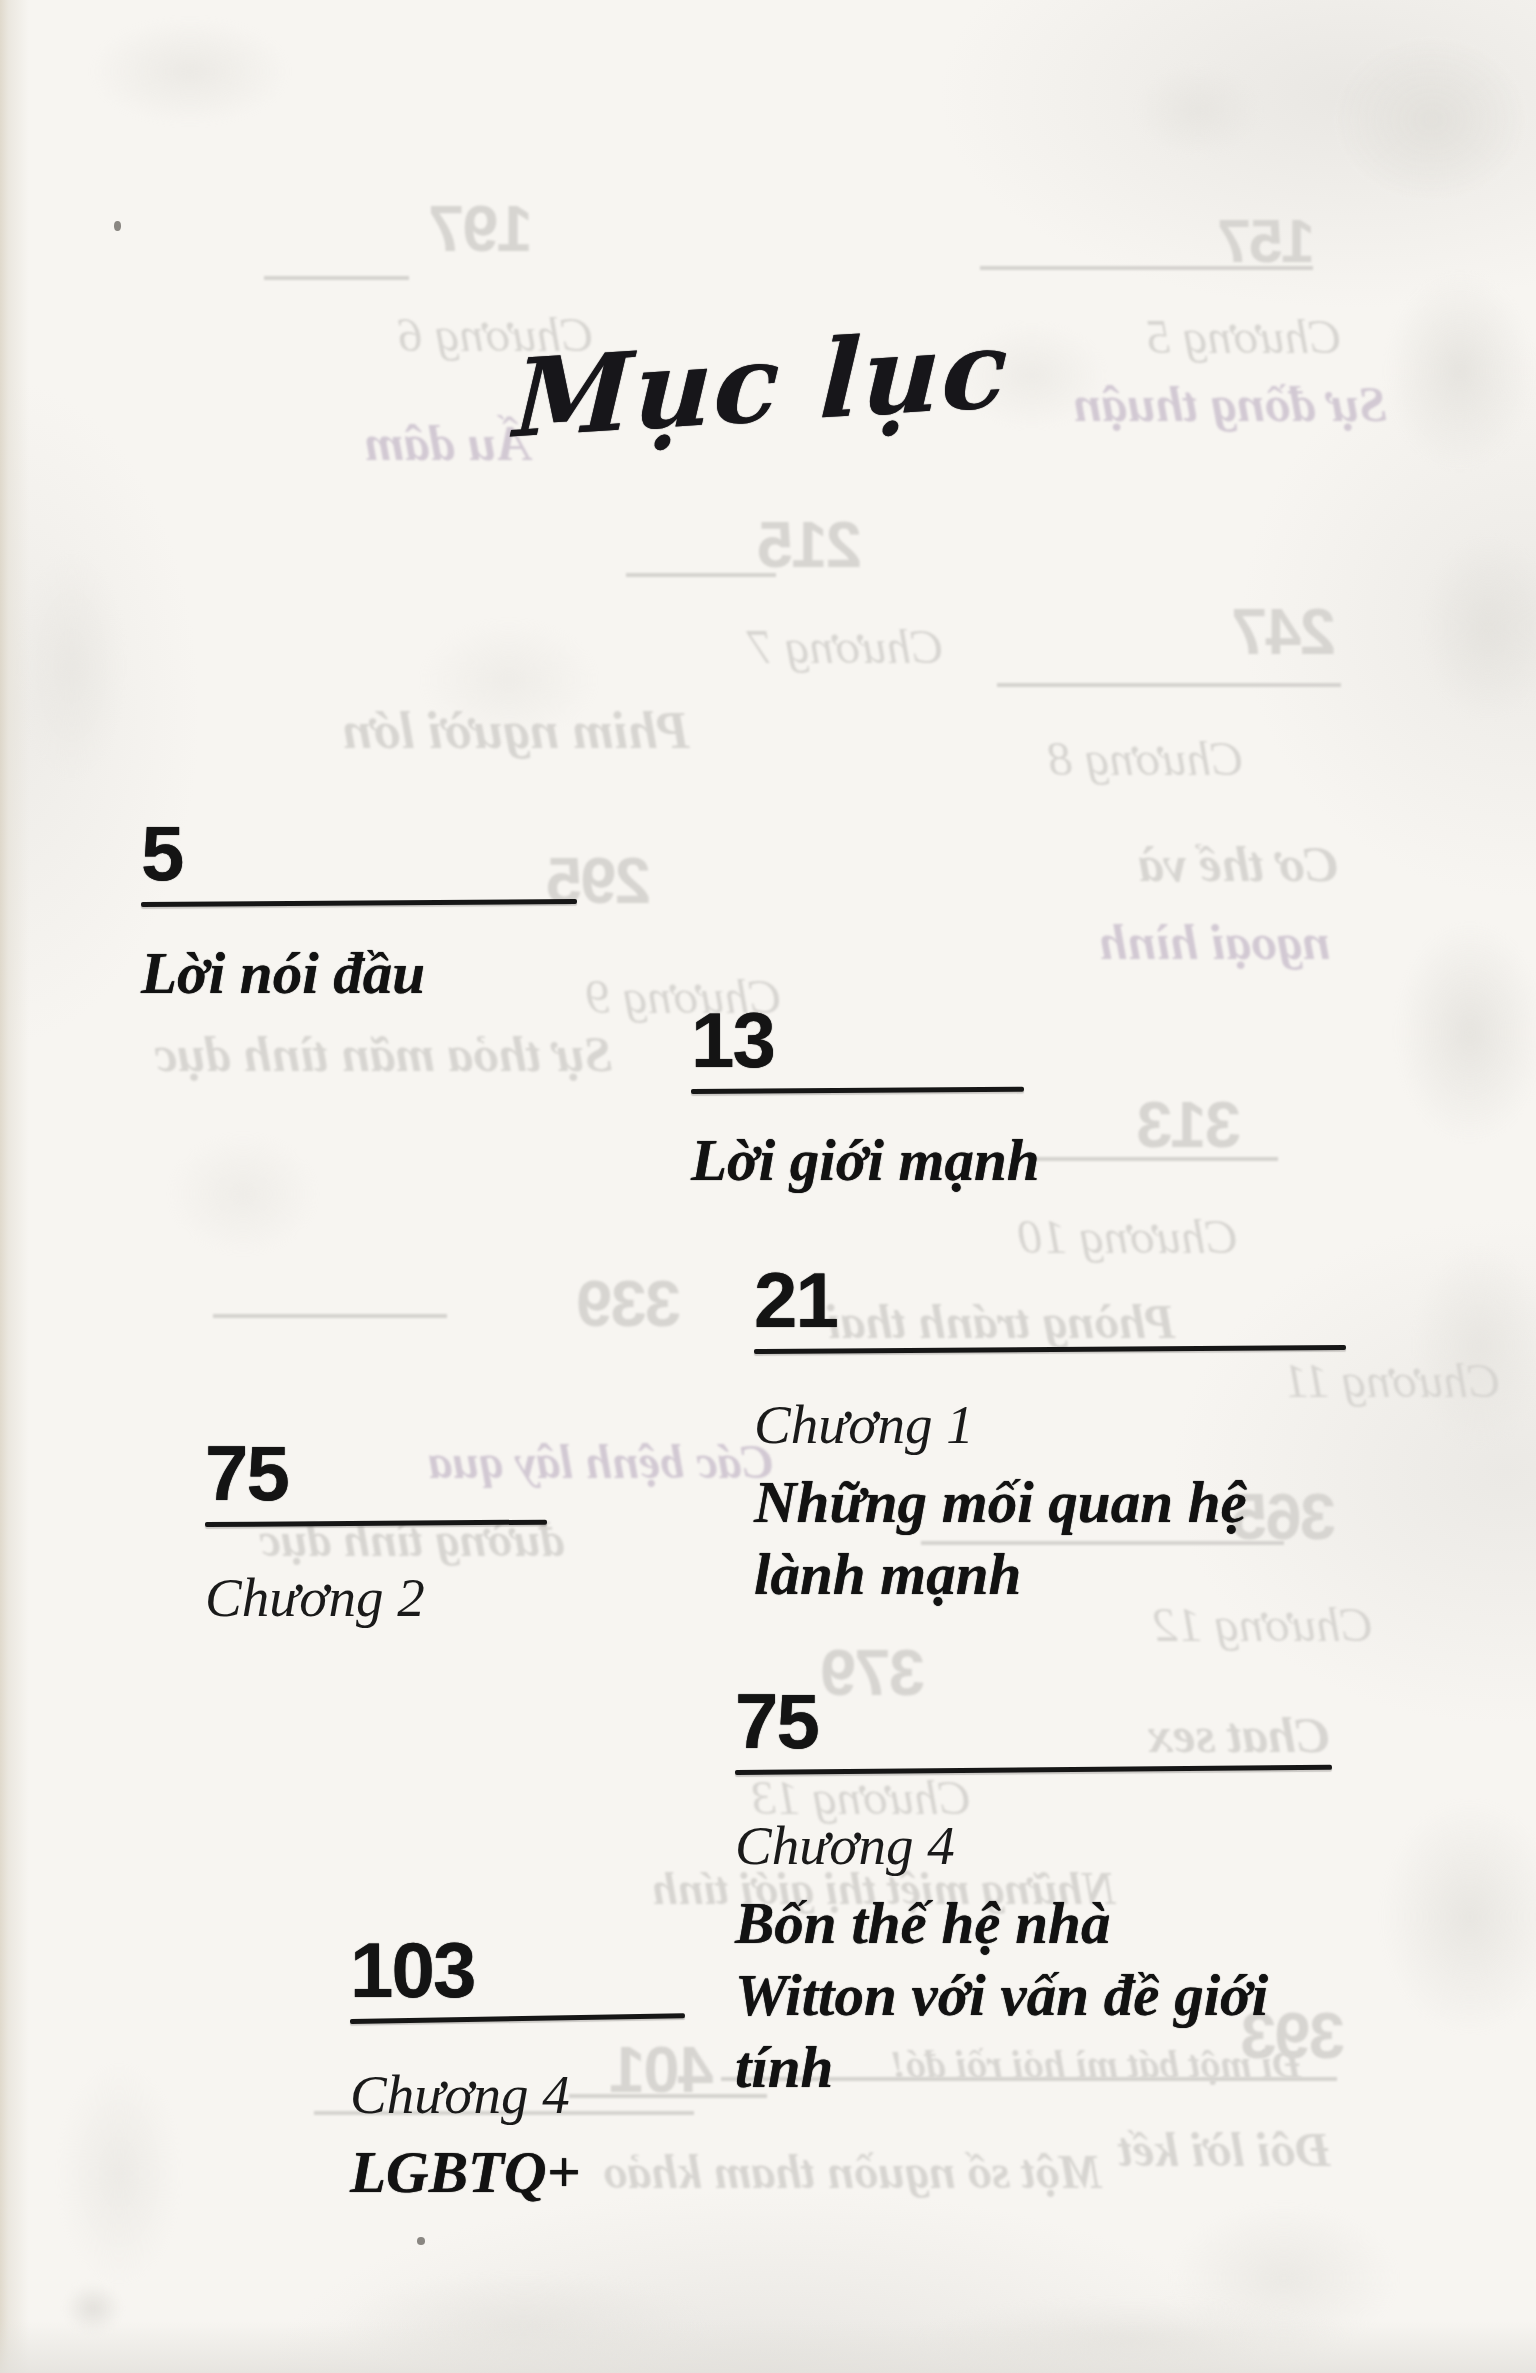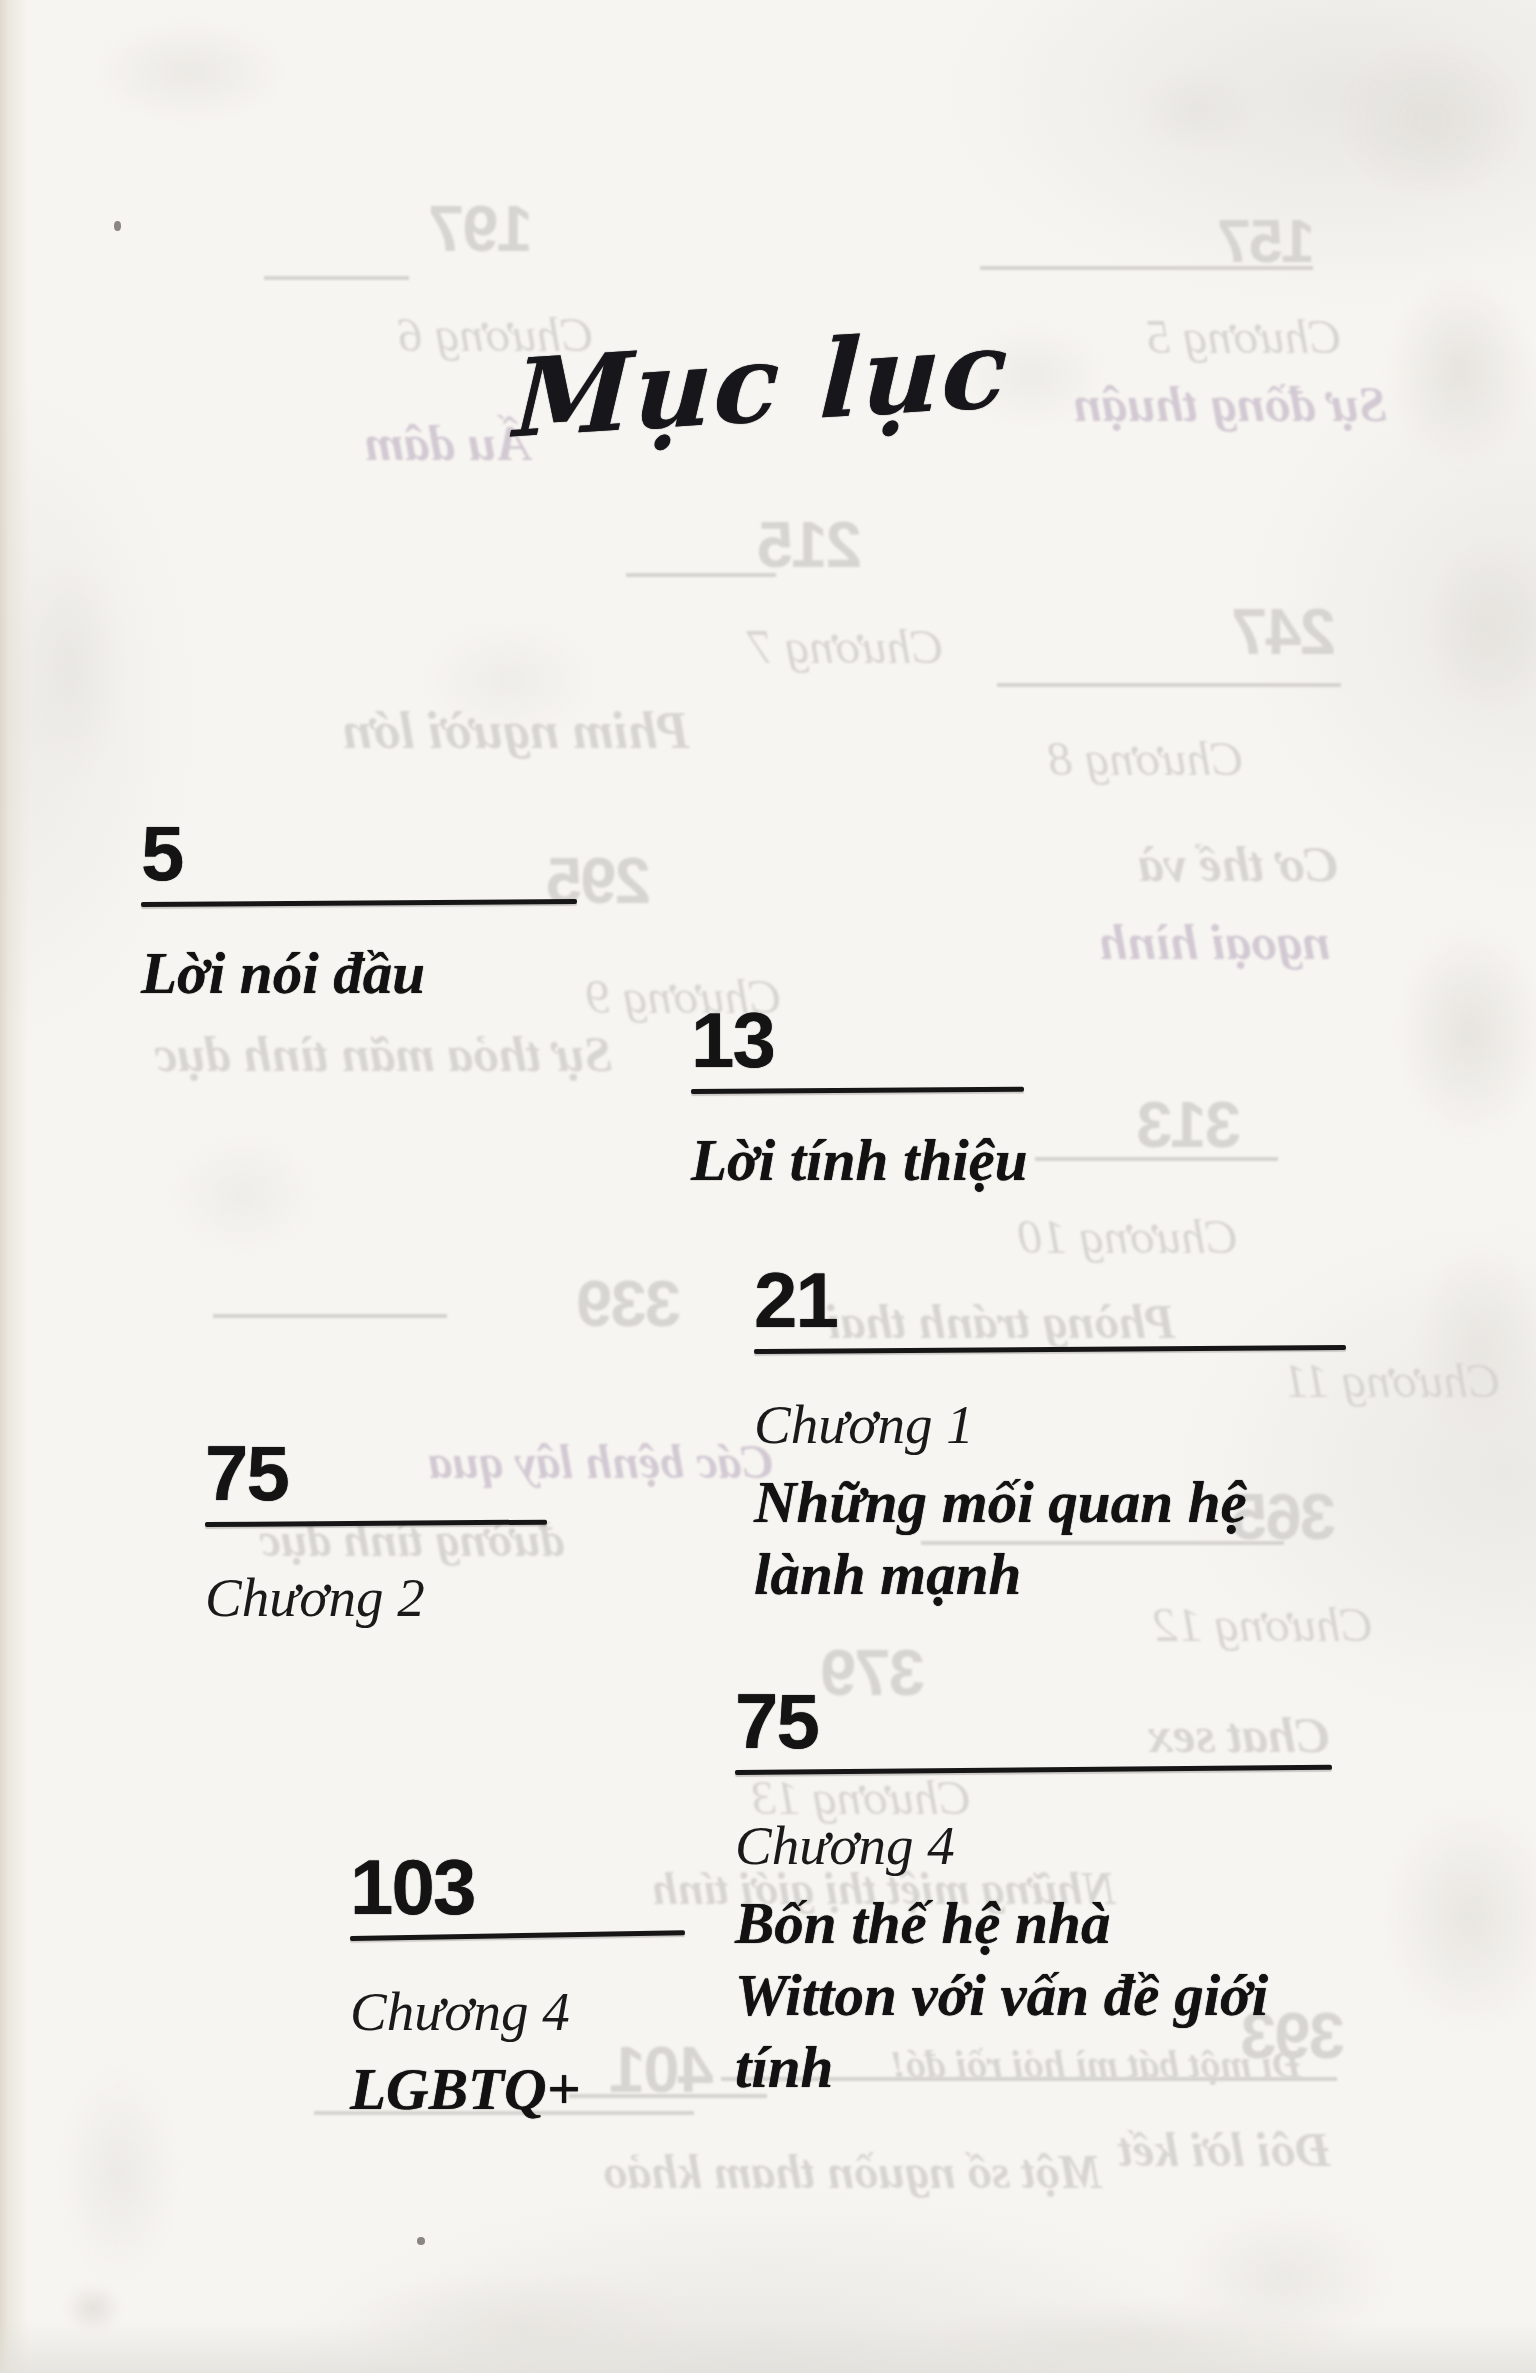--- a/index.html
+++ b/index.html
@@ -75,21 +75,21 @@
   .entry .title{
     font-style:italic;font-weight:700;font-size:59px;line-height:1.22;color:#121212;
     margin-top:15px;text-shadow:0 0 1px #121212;
   }
   .entry .title.solo{margin-top:32px;}
   .e1{left:141px;top:814px;} .e1 .rule{width:436px;}
   .e2{left:691px;top:1001px;} .e2 .rule{width:333px;}
   .e3{left:754px;top:1261px;} .e3 .rule{width:592px;} .e3 .title{max-width:499px;}
   .e4{left:205px;top:1434px;} .e4 .rule{width:342px;}
   .e5{left:735px;top:1682px;} .e5 .rule{width:597px;transform:rotate(-0.5deg);} .e5 .title{max-width:547px;font-style:italic;}
-  .e6{left:350px;top:1848px;} .e6 .rule{width:335px;transform:rotate(-1deg);}
+  .e6{left:350px;top:1931px;} .e6 .rule{width:335px;transform:rotate(-1deg);}
 </style>
 </head>
 <body>
 
 <div class="paper-grain"></div>
 <div id="blob-layer">
     <div class="blob" style="left: 1303px; top: 9.5px; width: 257px; height: 219px; opacity: 0.95;"></div>
     <div class="blob" style="left: 1113px; top: 48px; width: 171px; height: 124px; opacity: 0.55;"></div>
     <div class="blob" style="left: 57px; top: 0px; width: 266px; height: 143px; opacity: 0.55;"></div>
     <div class="blob" style="left: 1360px; top: 238px; width: 200px; height: 266px; opacity: 0.8;"></div>
@@ -163,21 +163,21 @@
 
 <div class="entry e1">
   <div class="num">5</div>
   <div class="rule"></div>
   <div class="title solo">Lời nói đầu</div>
 </div>
 
 <div class="entry e2">
   <div class="num">13</div>
   <div class="rule"></div>
-  <div class="title solo">Lời tính thiệu</div>
+  <div class="title solo">Lời giới mạnh</div>
 </div>
 
 <div class="entry e3">
   <div class="num">21</div>
   <div class="rule"></div>
   <div class="chapter">Chương 1</div>
   <div class="title">Những mối quan hệ lành mạnh</div>
 </div>
 
 <div class="entry e4">

